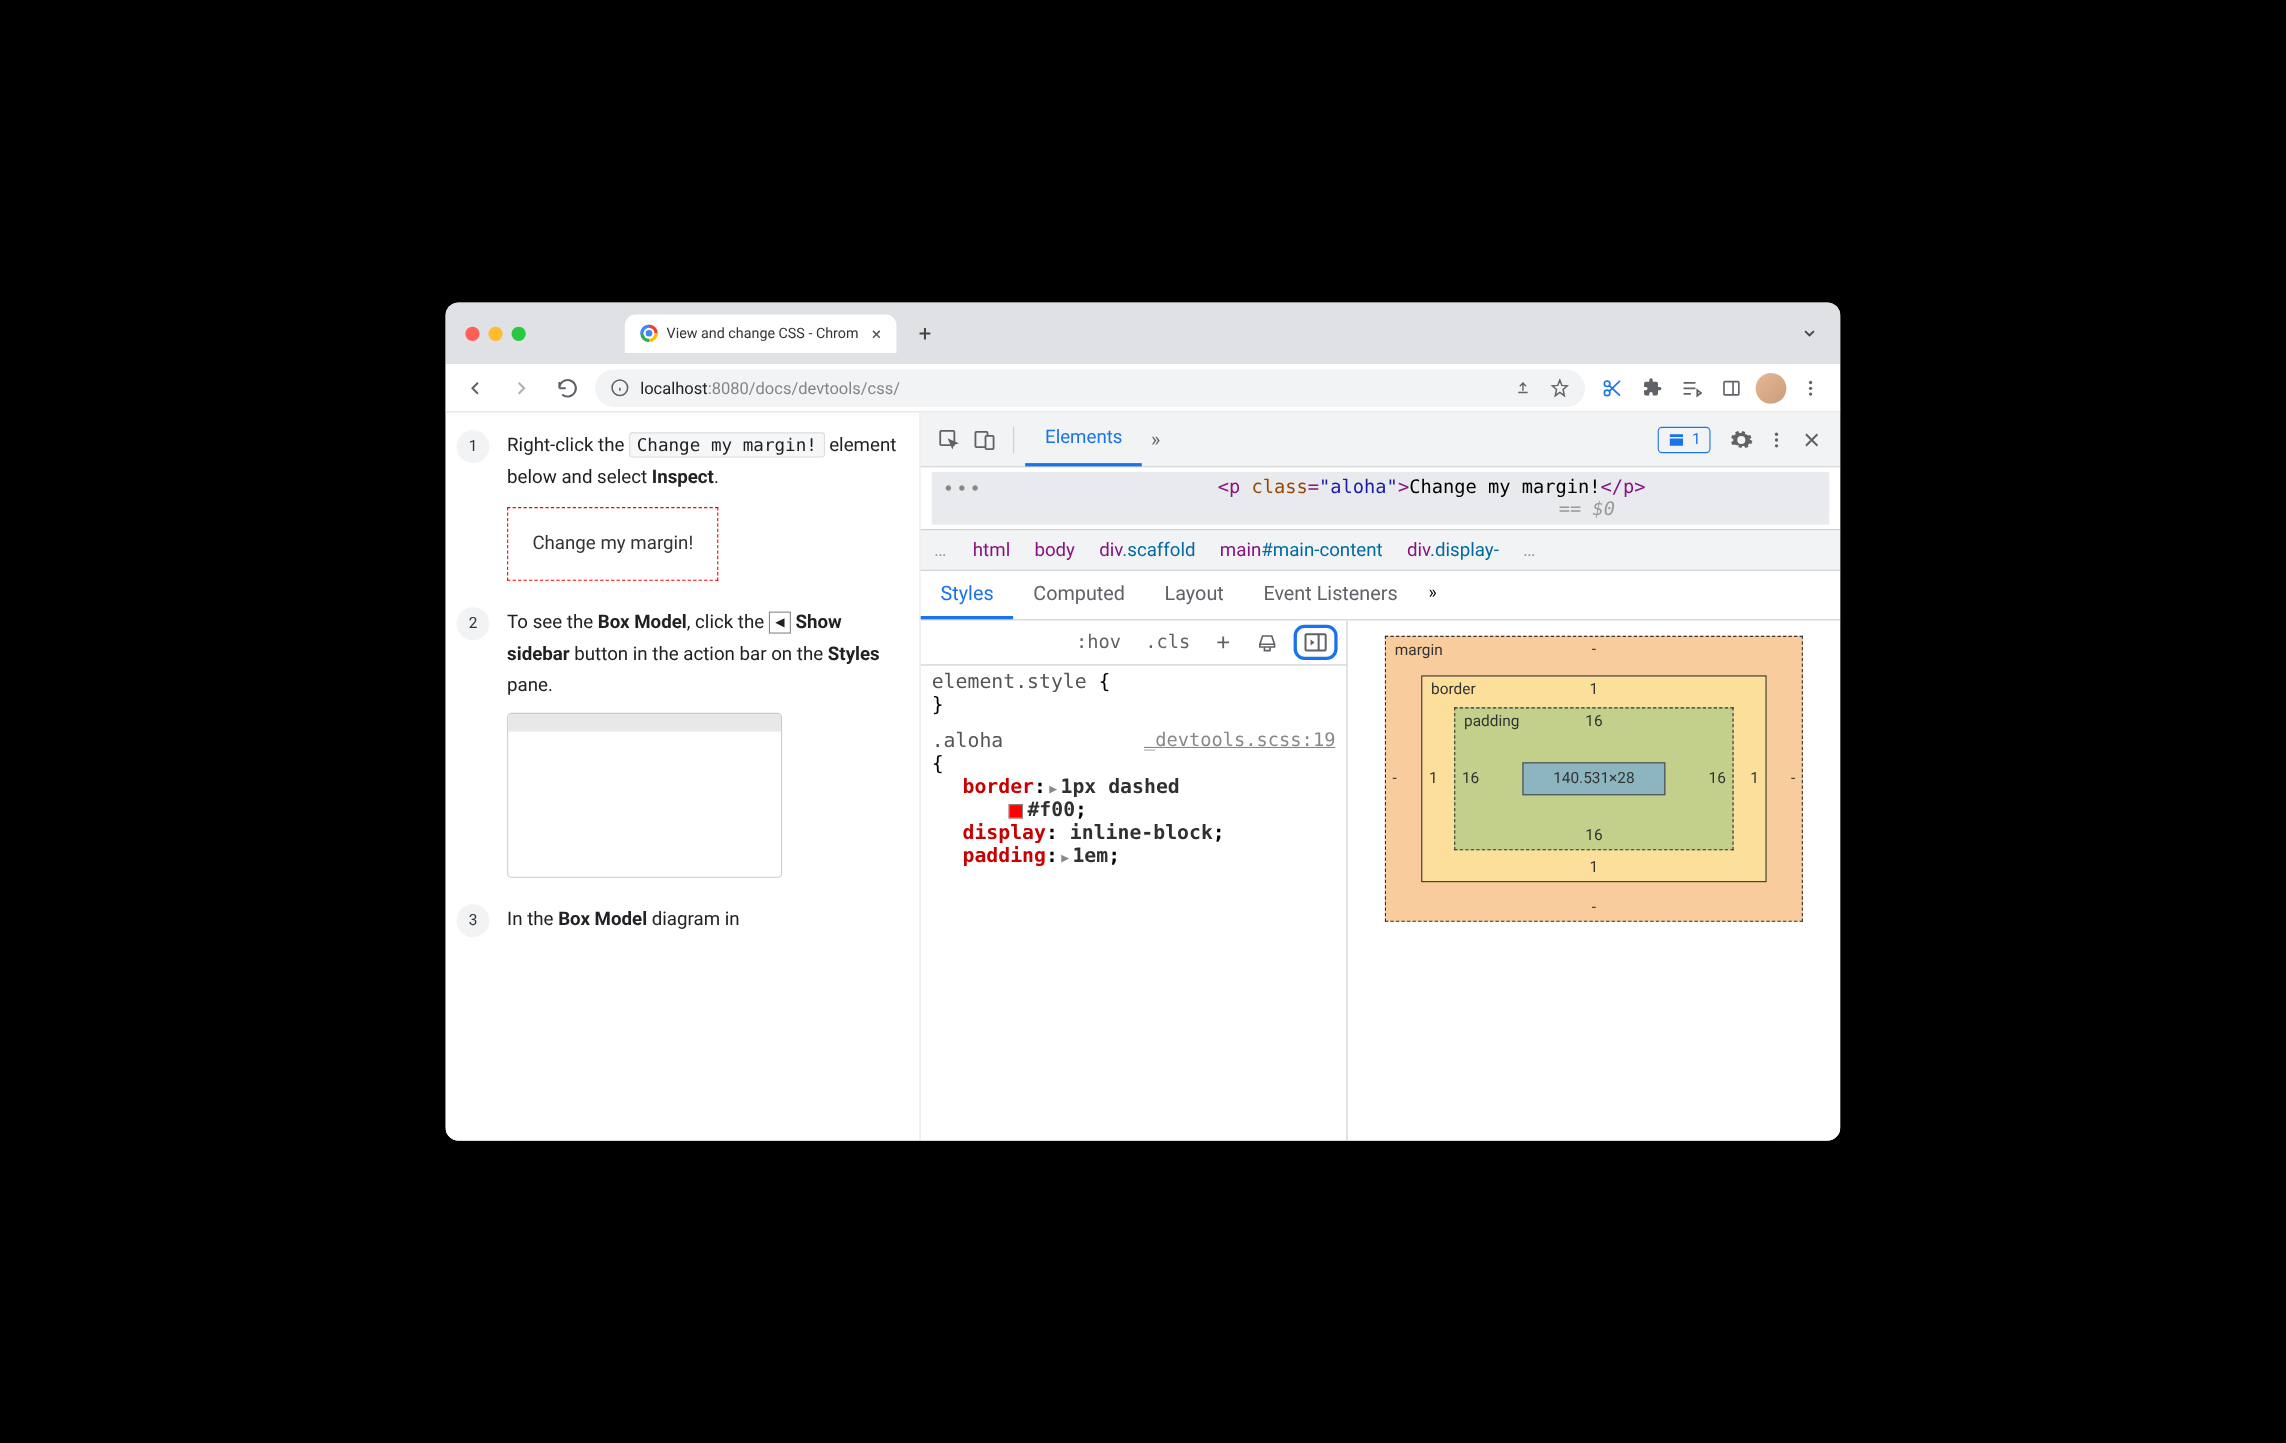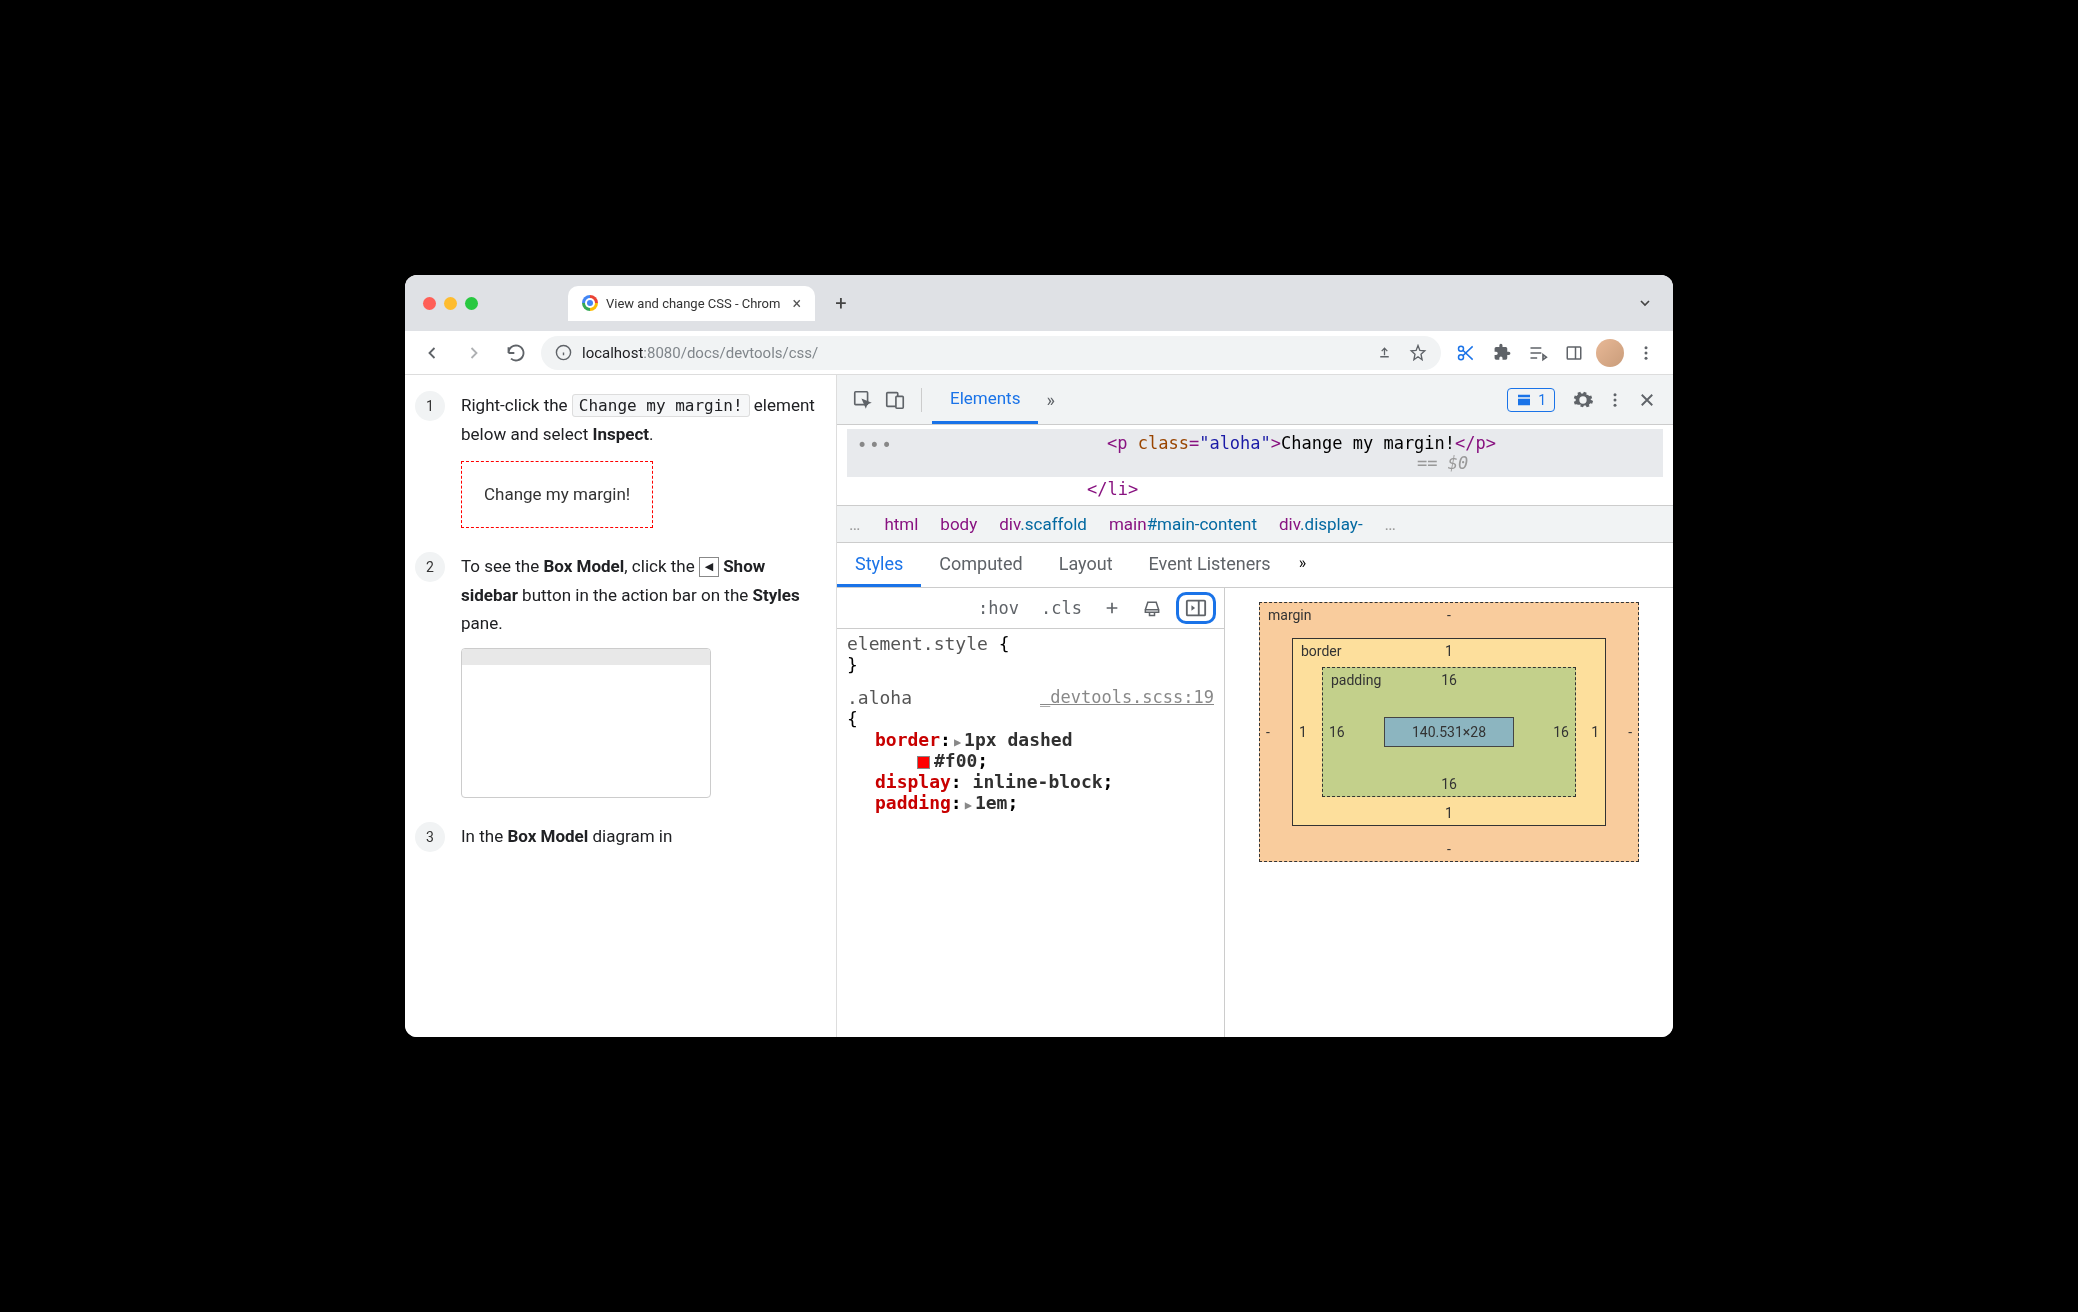--- a/index.html
+++ b/index.html
@@ -255,21 +255,20 @@
             </svg>
           </div>
       </div>
 
       <div class="dt-elements-body">
         <div class="dom-line sel" style="position:relative">
           <span style="position:absolute;left:10px;top:6px;color:#888;letter-spacing:2px">•••</span>
           <span class="tag">&lt;p </span><span class="attr-name">class</span><span class="tag">=</span><span class="attr-val">"aloha"</span><span class="tag">&gt;</span><span class="txt">Change my margin!</span><span class="tag">&lt;/p&gt;</span>
           <div class="selnode-eq">== $0</div>
         </div>
-        <div class="dom-line" style="padding-left:240px"><span class="tag">&lt;/li&gt;</span></div>
       </div>
 
       <div class="crumbs-row">
         <span class="ell">…</span>
         <span class="crumb"><span class="sel">html</span></span>
         <span class="crumb"><span class="sel">body</span></span>
         <span class="crumb"><span class="sel">div</span><span class="dot-cls">.scaffold</span></span>
         <span class="crumb"><span class="sel">main</span><span class="dot-cls">#main-content</span></span>
         <span class="crumb"><span class="sel">div</span><span class="dot-cls">.display-</span></span>
         <span class="ell">…</span>

